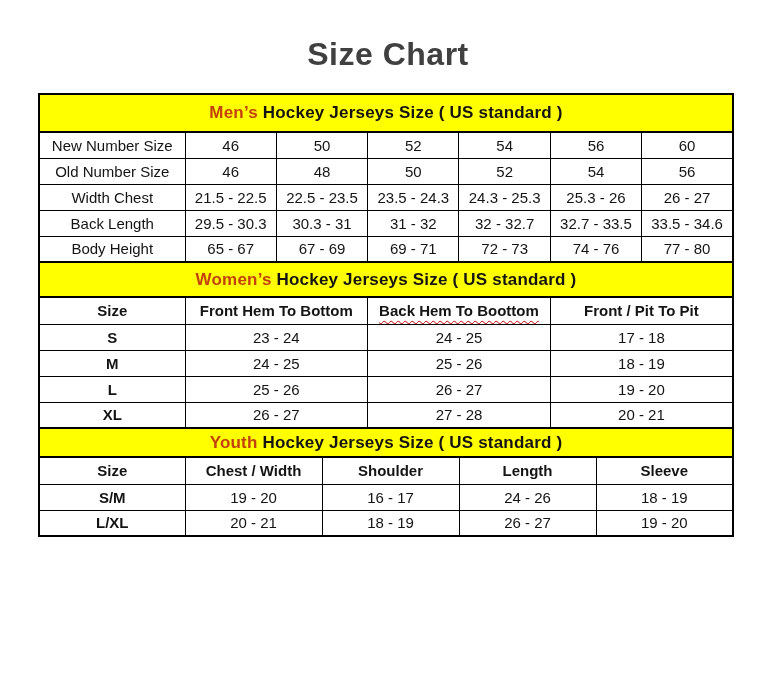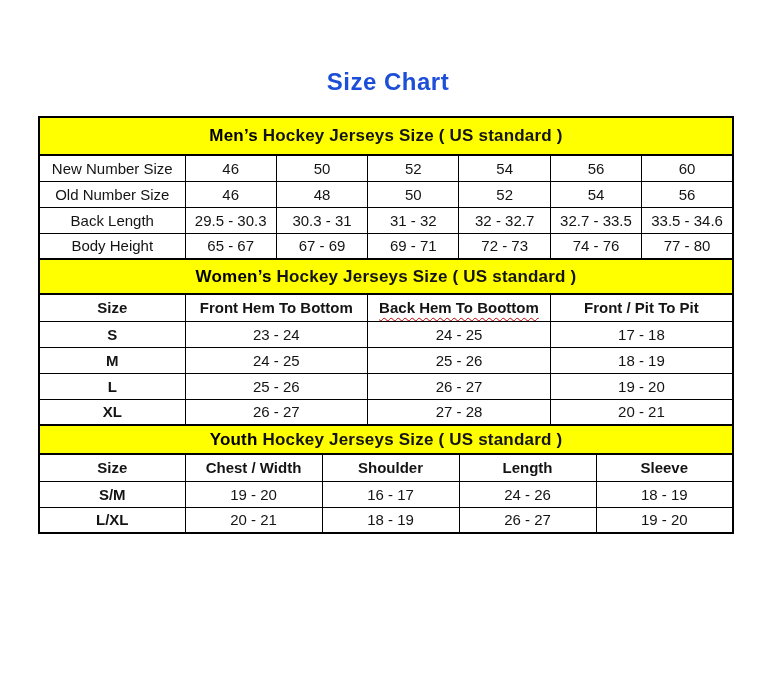--- a/index.html
+++ b/index.html
@@ -1,24 +1,24 @@
 <!DOCTYPE html>
 <html><head>
 <meta charset="utf-8">
 <style>
   * { margin: 0; padding: 0; box-sizing: border-box; }
   html, body { width: 776px; height: 692px; background: #ffffff; overflow: hidden; }
   body { font-family: "Liberation Sans", sans-serif; color: #1a1a1a; }
 
   .page-title {
-    margin-top: 68px;
+    margin-top: 36px;
     text-align: center;
-    font-size: 24px;
+    font-size: 32px;
     font-weight: bold;
-    color: #1d4ed8;
+    color: #404040;
     letter-spacing: 0.5px;
   }
 
   .chart-wrap { margin: 20px 0 0 38px; width: 696px; }
 
   table {
     border-collapse: collapse;
     table-layout: fixed;
     width: 696px;
     border: 2px solid #000;
@@ -40,21 +40,21 @@
   tr.band td {
     background: #FFFF00;
     border: 2px solid #000;
     font-size: 17px;
     font-weight: bold;
     height: 38px;
     letter-spacing: 0.2px;
   }
   tr.band.band-mid td  { height: 35px; }
   tr.band.band-small td { height: 29px; }
-  .accent { color: #000000; text-align: right; }
+  .accent { color: #c2410c; text-align: right; }
 
   tr.head td { font-weight: bold; height: 27px; }
   td.rowlabel { font-weight: normal; margin-top: 8px; }
   td.rowlabel-bold { font-weight: bold; }
 
   .squiggle {
     text-decoration-line: underline;
     text-decoration-style: wavy;
     text-decoration-color: #C00000;
     text-decoration-thickness: 1px;
@@ -96,20 +96,29 @@
     <tr>
       <td class="rowlabel">Old Number Size</td>
       <td>46</td>
       <td>48</td>
       <td>50</td>
       <td>52</td>
       <td>54</td>
       <td>56</td>
     </tr>
     <tr>
+      <td class="rowlabel">Width Chest</td>
+      <td>21.5 - 22.5</td>
+      <td>22.5 - 23.5</td>
+      <td>23.5 - 24.3</td>
+      <td>24.3 - 25.3</td>
+      <td>25.3 - 26</td>
+      <td>26 - 27</td>
+    </tr>
+    <tr>
       <td class="rowlabel">Back Length</td>
       <td>29.5 - 30.3</td>
       <td>30.3 - 31</td>
       <td>31 - 32</td>
       <td>32 - 32.7</td>
       <td>32.7 - 33.5</td>
       <td>33.5 - 34.6</td>
     </tr>
     <tr>
       <td class="rowlabel">Body Height</td>

